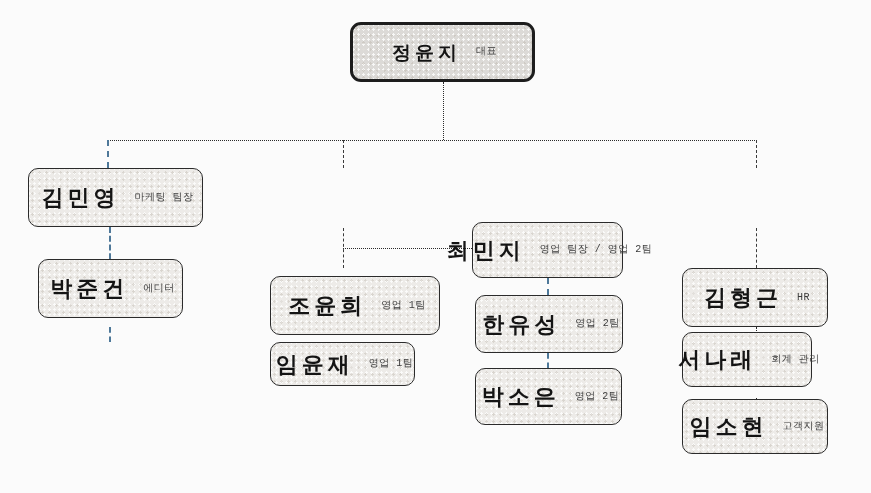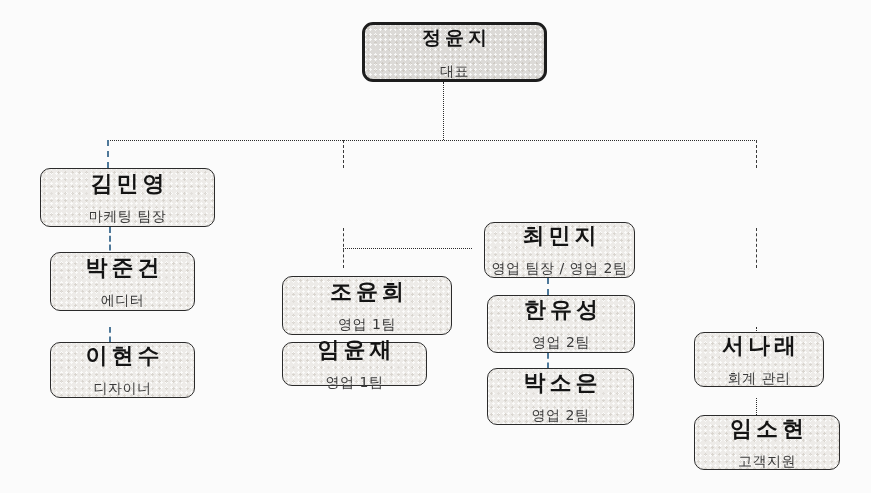--- a/index.html
+++ b/index.html
@@ -10,31 +10,30 @@
   }
   .node {
     position:absolute; box-sizing:border-box;
     border:1.5px solid #2b2b2b; border-radius:10px;
     background-color:#edebe8;
     background-image:
       radial-gradient(rgba(180,172,160,0.35) 1px, transparent 1.2px),
       radial-gradient(rgba(255,255,255,0.8) 1px, transparent 1.2px);
     background-size:7px 7px, 5px 5px;
     background-position:0 0, 3px 2px;
-    display:flex; flex-direction:column; align-items:center; justify-content:center;
+    display:flex; flex-direction:row; align-items:center; justify-content:center;
     gap:15px;
-    margin-left:12px;
   }
   .node .name {
     font-weight:bold; font-size:22px; line-height:21px;
     letter-spacing:4px; text-indent:4px; color:#141414; white-space:nowrap;
   }
   .node .role {
-    font-size:14px; line-height:14px; color:#3a3a3a;
-    letter-spacing:0.5px; white-space:nowrap;
+    font-size:10px; line-height:14px; color:#3a3a3a;
+    letter-spacing:0.5px; white-space:nowrap;font-family:Liberation Mono, monospace;
   }
   .node.root {
     border-width:3px; border-radius:11px; border-color:#1d1d1d;
     background-color:#dcdad7;
   }
   .node.root .name { font-size:19px; line-height:23px; }
   .conn { position:absolute; }
   .conn.v { width:0; }
   .conn.h { height:0; }
   .v.c-dot   { border-left:1px dotted #2a2a2a; }
@@ -75,29 +74,25 @@
     <div class="role">마케팅 팀장</div>
   </div>
 
 
 
   <div class="node" style="left:472px;top:222px;width:151px;height:56px">
     <div class="name">최민지</div>
     <div class="role">영업 팀장 / 영업 2팀</div>
   </div>
 
-  <div class="node" style="left:38px;top:252px;width:145px;height:59px">
+  <div class="node" style="left:38px;top:259px;width:145px;height:59px">
     <div class="name">박준건</div>
     <div class="role">에디터</div>
   </div>
 
-  <div class="node" style="left:38px;top:342px;width:145px;height:56px">
-    <div class="name">이현수</div>
-    <div class="role">디자이너</div>
-  </div>
 
   <div class="node" style="left:270px;top:276px;width:170px;height:59px">
     <div class="name">조윤희</div>
     <div class="role">영업 1팀</div>
   </div>
 
   <div class="node" style="left:270px;top:342px;width:145px;height:44px">
     <div class="name">임윤재</div>
     <div class="role">영업 1팀</div>
   </div>
@@ -105,24 +100,28 @@
   <div class="node" style="left:475px;top:295px;width:148px;height:58px">
     <div class="name">한유성</div>
     <div class="role">영업 2팀</div>
   </div>
 
   <div class="node" style="left:475px;top:368px;width:147px;height:57px">
     <div class="name">박소은</div>
     <div class="role">영업 2팀</div>
   </div>
 
+  <div class="node" style="left:682px;top:268px;width:146px;height:59px">
+    <div class="name">김형근</div>
+    <div class="role">HR</div>
+  </div>
 
   <div class="node" style="left:682px;top:332px;width:130px;height:55px">
     <div class="name">서나래</div>
     <div class="role">회계 관리</div>
   </div>
 
-  <div class="node" style="left:682px;top:415px;width:146px;height:55px">
+  <div class="node" style="left:682px;top:399px;width:146px;height:55px">
     <div class="name">임소현</div>
     <div class="role">고객지원</div>
   </div>
 
 </div>
 
 </body></html>

